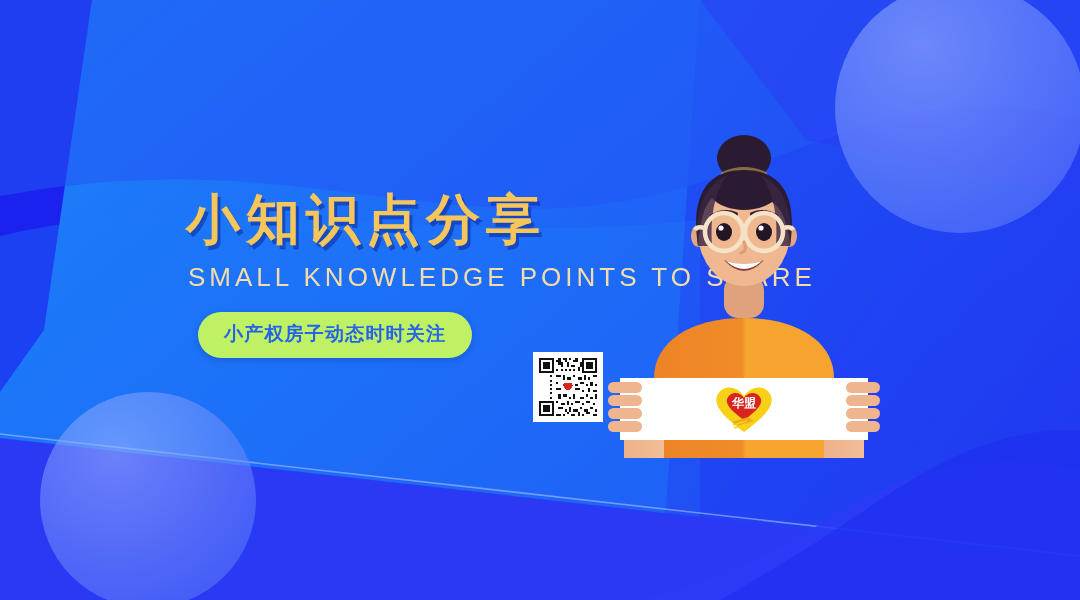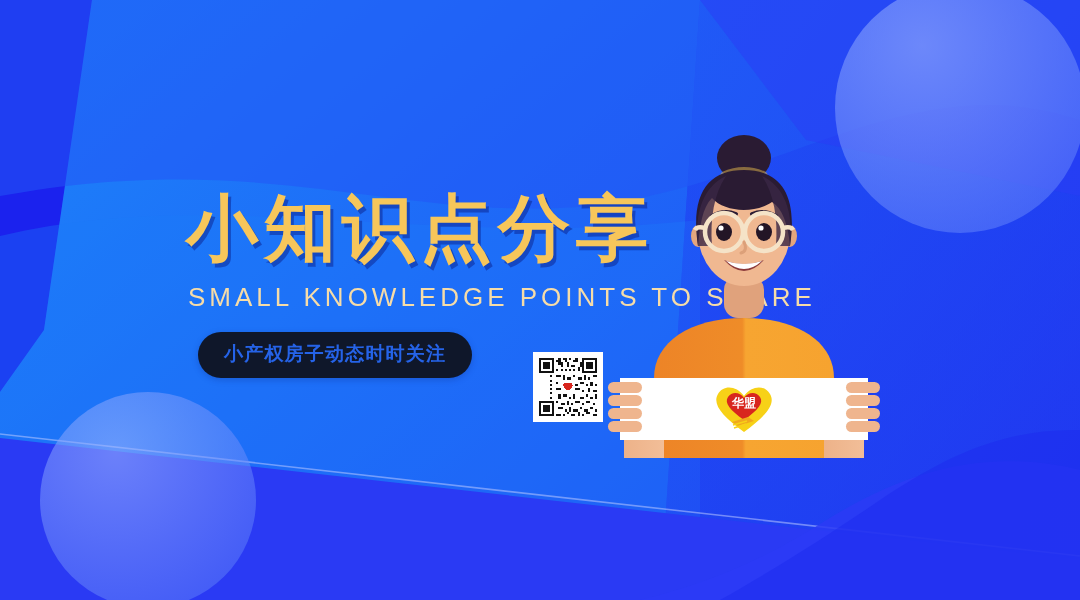--- a/index.html
+++ b/index.html
@@ -21,21 +21,21 @@
   .bg-svg { position: absolute; top: 0; left: 0; width: 1080px; height: 600px; display: block; }
 
   
   .text-block {
     position: absolute;
     left: 186px;
     top: 190px;
     width: 470px;
   }
   .title-cn {
-    font-size: 72px;
+    font-size: 54px;
     font-weight: 700;
     color: #F7C65A;
     letter-spacing: 6px;
     line-height: 1.08;
     margin: 0;
     text-shadow: 3px 4px 0 rgba(12,40,150,0.55);
     white-space: nowrap;
   }
   .title-en {
     margin: 16px 0 0 2px;
@@ -43,21 +43,21 @@
     font-weight: 400;
     color: #F6DCA8;
     letter-spacing: 4.0px;
     line-height: 1;
     white-space: nowrap;
   }
   .pill {
     display: inline-block;
     margin-top: 22px;
     margin-left: 12px;
-    background: #0f172a;
+    background: #bef264;
     color: #2563E8;
     font-size: 19px;
     font-weight: 700;
     letter-spacing: 1.2px;
     padding: 9px 26px 11px 26px;
     border-radius: 999px;
     box-shadow: 0 2px 6px rgba(10,30,120,0.25);
     white-space: nowrap;
   }
 

